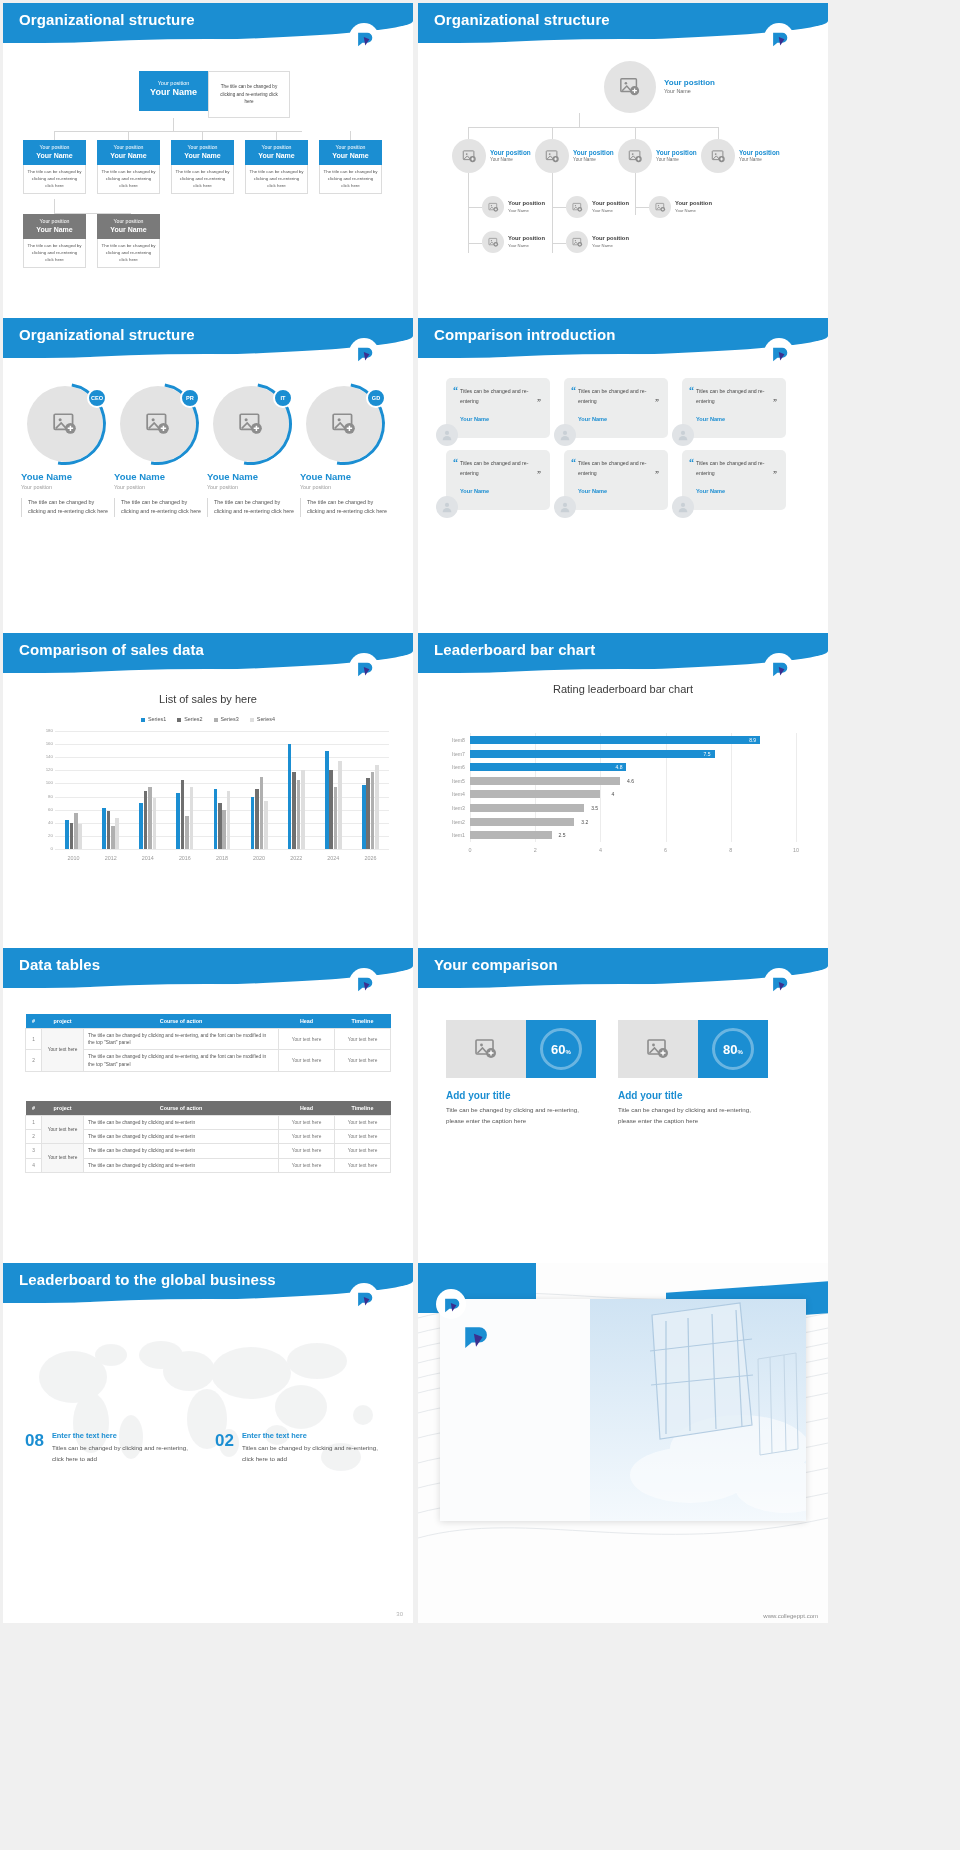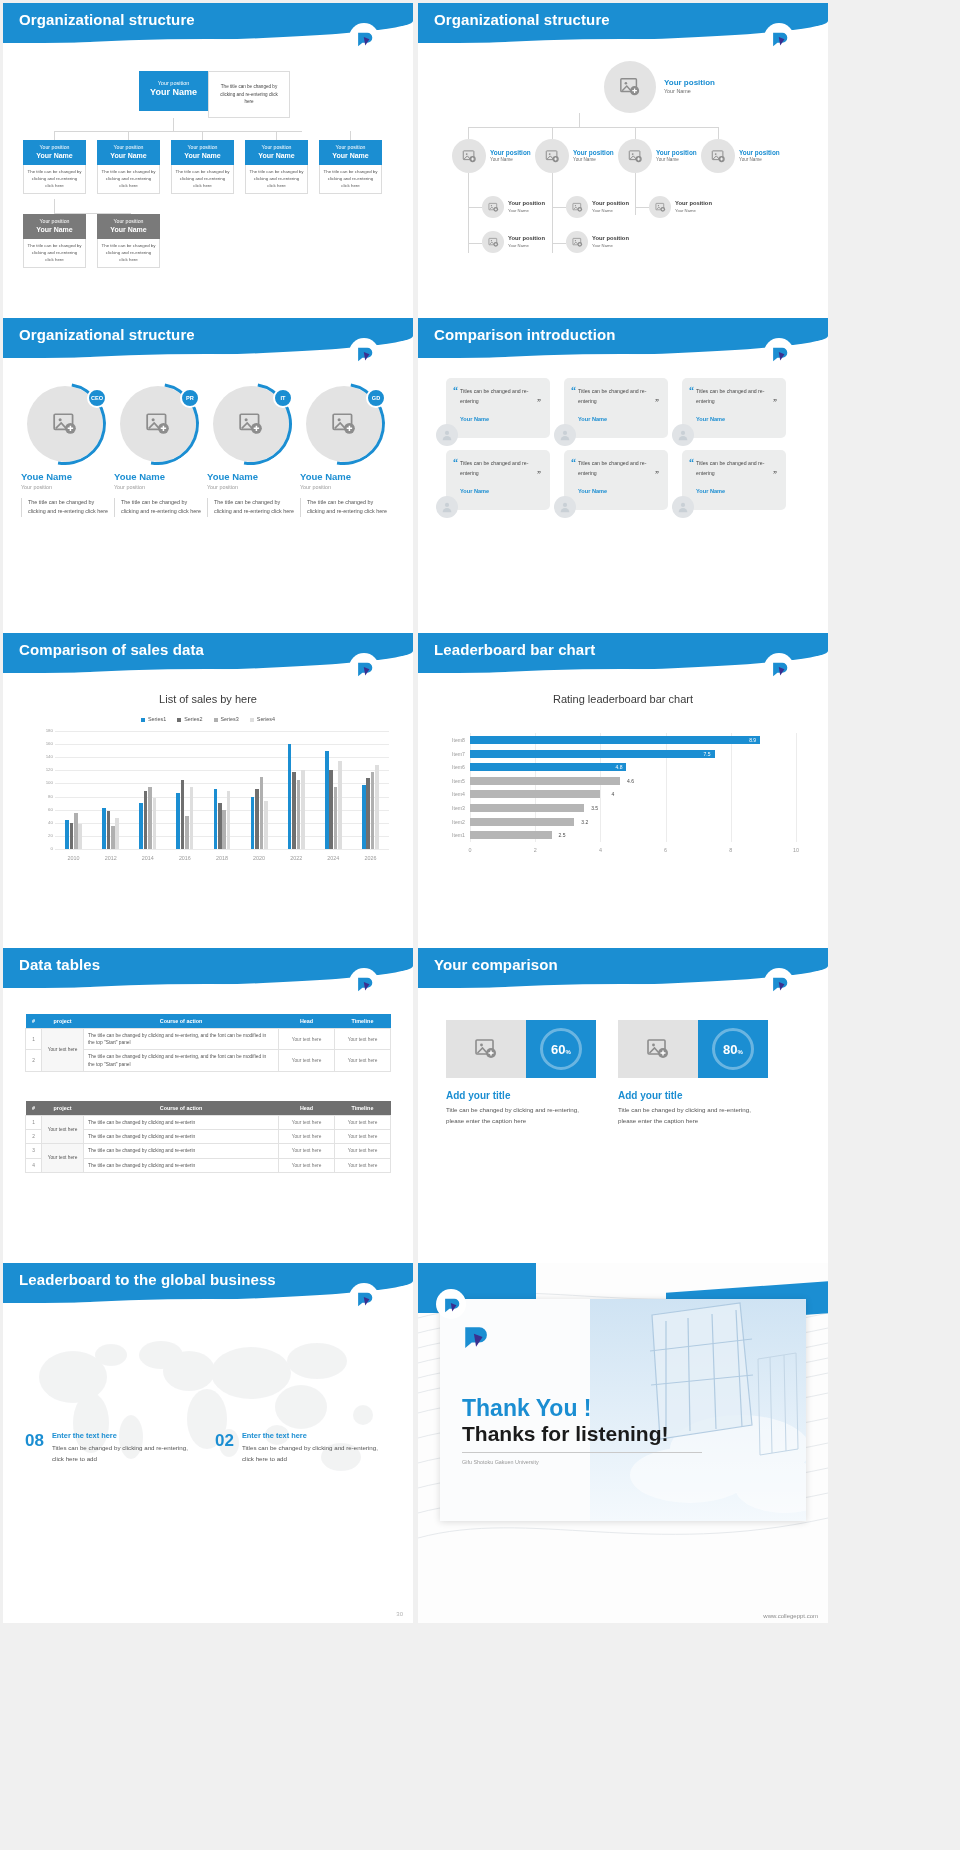--- a/index.html
+++ b/index.html
@@ -696,21 +696,21 @@
 
   <div class="slide">
     <div class="band"></div>
     <div class="band-title">Leaderboard bar chart</div>
     <div class="logo">
       <svg width="17" height="17" viewBox="0 0 24 24">
           <path d="M3 4h13a7 7 0 0 1 0 14H9l-6 5z" fill="#1b8ed2"></path>
           <path d="M11 10l8 3-6 9z" fill="#3b2f8f"></path>
         </svg>
     </div>
-    <div class="chart-title" style="top:60px;text-align:center;">Rating leaderboard bar chart</div>
+    <div class="chart-title" style="top:50px;text-align:center;">Rating leaderboard bar chart</div>
     <div class="plot" id="s27-plot" style="left:52px;top:100px;width:326px;height:128px;">
         <div class="vline" style="left:0px;top:0;height:108.8px;"></div>
         <div class="xtick" style="left:-12px;top:113.8px;width:24px;">0</div>
         <div class="vline" style="left:65.2px;top:0;height:108.8px;"></div>
         <div class="xtick" style="left:53.2px;top:113.8px;width:24px;">2</div>
         <div class="vline" style="left:130.4px;top:0;height:108.8px;"></div>
         <div class="xtick" style="left:118.4px;top:113.8px;width:24px;">4</div>
         <div class="vline" style="left:195.6px;top:0;height:108.8px;"></div>
         <div class="xtick" style="left:183.6px;top:113.8px;width:24px;">6</div>
         <div class="vline" style="left:260.8px;top:0;height:108.8px;"></div>
@@ -1004,23 +1004,17 @@
           <path d="M318 60 L356 54 L358 150 L320 156 Z"></path>
           <path d="M330 58 L332 154 M344 56 L346 152"></path>
         </g>
       </svg>
       <div class="logo" style="left:20px;top:22px;right:auto;background:transparent;box-shadow:none;">
         <svg width="26" height="26" viewBox="0 0 24 24">
             <path d="M3 4h13a7 7 0 0 1 0 14H9l-6 5z" fill="#1b8ed2"></path>
             <path d="M11 10l8 3-6 9z" fill="#3b2f8f"></path>
           </svg>
       </div>
-      <div style="position:absolute;left:22px;top:96px;">
-        <div class="ty1">Thank You !</div>
-        <div class="ty2">Thanks for listening!</div>
-        <div class="ty-rule"></div>
-        <div class="ty3">Gifu Shotoku Gakuen University</div>
-      </div>
     </div>
     <div class="footer-url">www.collegeppt.com</div>
   </div>
 
 </div>
 
 </body></html>

